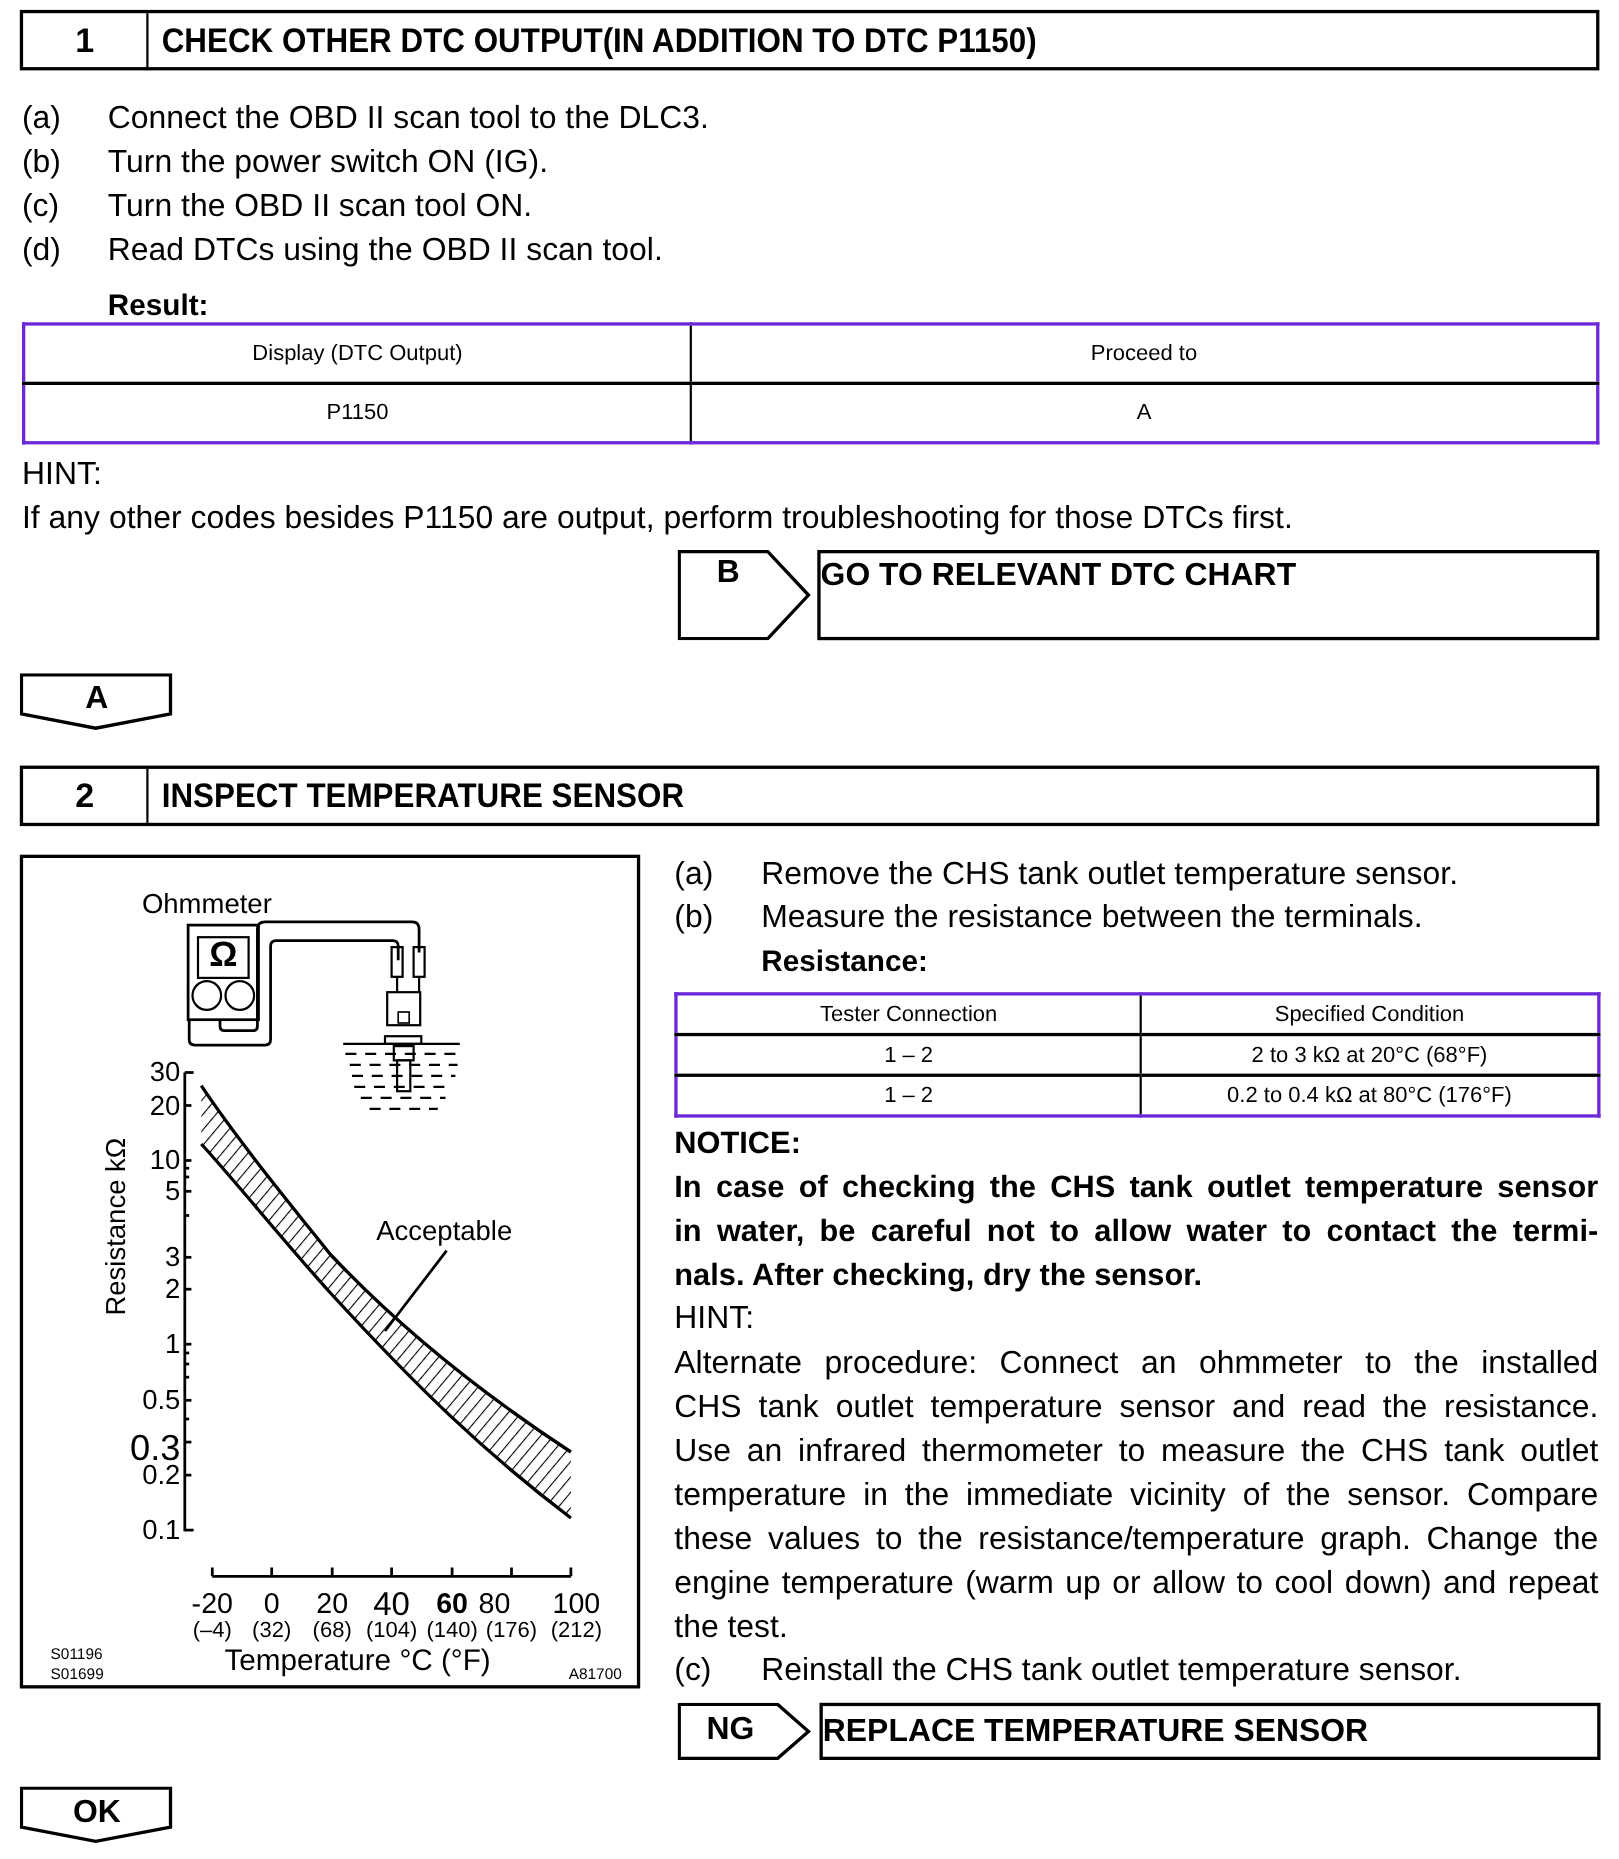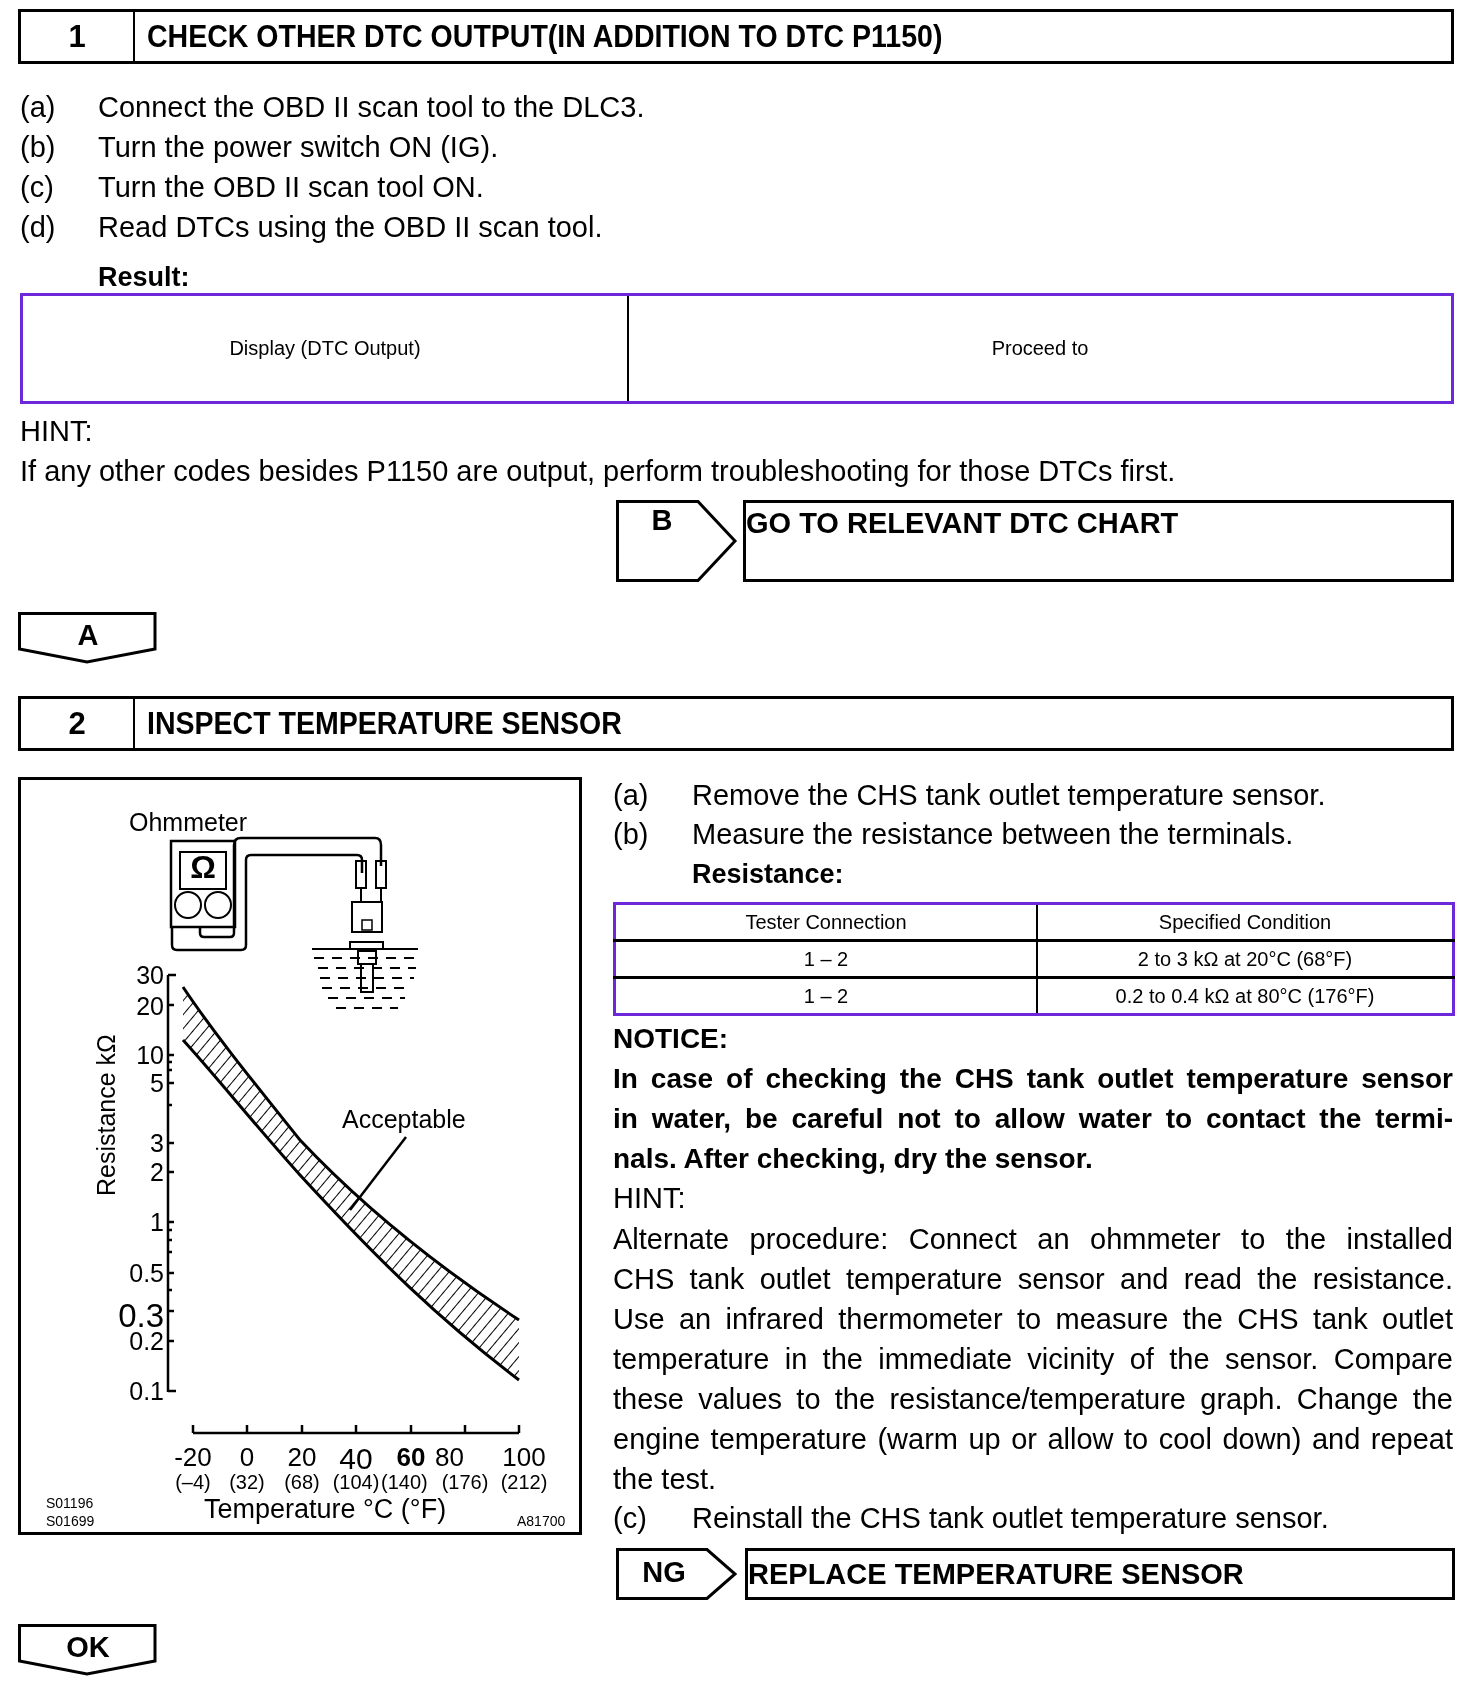--- a/index.html
+++ b/index.html
@@ -40,20 +40,24 @@
   <div class="line" style="top:209px;left:20px;">(d)</div>
   <div class="line" style="top:209px;left:98px;">Read DTCs using the OBD II scan tool.</div>
   <div class="line bold" style="top:249px;left:98px;font-size:27px;margin-top:10px;">Result:</div>
 </div>
 
 <table class="spec" style="left:20px;top:293px;width:1434px;height:111px;">
   <tbody>
       <tr style="height:37px;">
     <td style="width:604px;">Display (DTC Output)</td>
     <td>Proceed to</td>
+  </tr>
+  <tr style="height:37px;">
+    <td>P1150</td>
+    <td>A</td>
   </tr>
 </tbody>
   </table>
 
 <div class="line" style="top:413px;left:20px;">HINT:</div>
 <div class="line" style="top:453px;left:20px;">If any other codes besides P1150 are output, perform troubleshooting for those DTCs first.</div>
 
 <div class="abs" style="left:616px;top:500px;width:122px;height:82px;">
   <svg width="122" height="82">
     <polygon points="1.5,1.5 82,1.5 119,41 82,80.5 1.5,80.5" fill="#fff" stroke="#000" stroke-width="3"></polygon>
@@ -177,21 +181,21 @@
   <div class="fig-text" style="left:217px;top:1442px;width:60px;text-align:center;font-size:26px;">0</div>
   <div class="fig-text" style="left:272px;top:1442px;width:60px;text-align:center;font-size:26px;">20</div>
   <div class="fig-text" style="left:326px;top:1442px;width:60px;text-align:center;font-size:30px;">40</div>
   <div class="fig-text" style="left:381px;top:1442px;width:60px;text-align:center;font-size:26px;font-weight:bold;">60</div>
   <div class="fig-text" style="left:435px;top:1442px;width:60px;font-size:26px;">80</div>
   <div class="fig-text" style="left:489px;top:1442px;width:70px;text-align:center;font-size:26px;">100</div>
   <div class="fig-text" style="left:163px;top:1471px;width:60px;text-align:center;font-size:20px;">(–4)</div>
   <div class="fig-text" style="left:217px;top:1471px;width:60px;text-align:center;font-size:20px;">(32)</div>
   <div class="fig-text" style="left:272px;top:1471px;width:60px;text-align:center;font-size:20px;">(68)</div>
   <div class="fig-text" style="left:326px;top:1471px;width:60px;text-align:center;font-size:20px;">(104)</div>
-  <div class="fig-text" style="left:381px;top:1471px;width:60px;font-size:20px;">(140)</div>
+  <div class="fig-text" style="left:381px;top:1471px;width:60px;text-align:center;font-size:20px;">(140)</div>
   <div class="fig-text" style="left:435px;top:1471px;width:60px;text-align:center;font-size:20px;">(176)</div>
   <div class="fig-text" style="left:492px;top:1471px;width:64px;text-align:center;font-size:20px;">(212)</div>
 </div>
 <div class="fig-text" style="left:204px;top:1494px;font-size:27px;">Temperature °C (°F)</div>
 <div class="fig-text" style="left:46px;top:1494px;font-size:14px;line-height:18px;">S01196</div>
 <div class="fig-text" style="left:46px;top:1512px;font-size:14px;line-height:18px;">S01699</div>
 <div class="fig-text" style="left:517px;top:1512px;font-size:14px;line-height:18px;">A81700</div>
 
 <div class="line" style="top:777px;left:613px;">(a)</div>
 <div class="line" style="top:777px;left:692px;">Remove the CHS tank outlet temperature sensor.</div>

